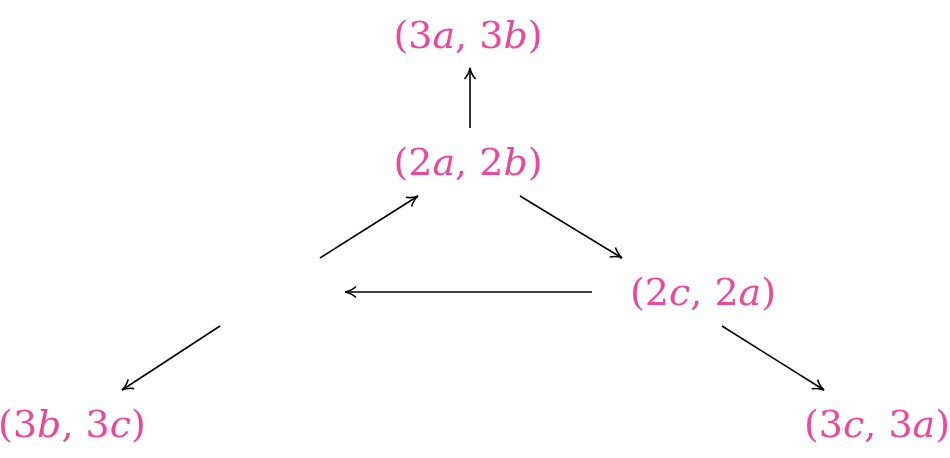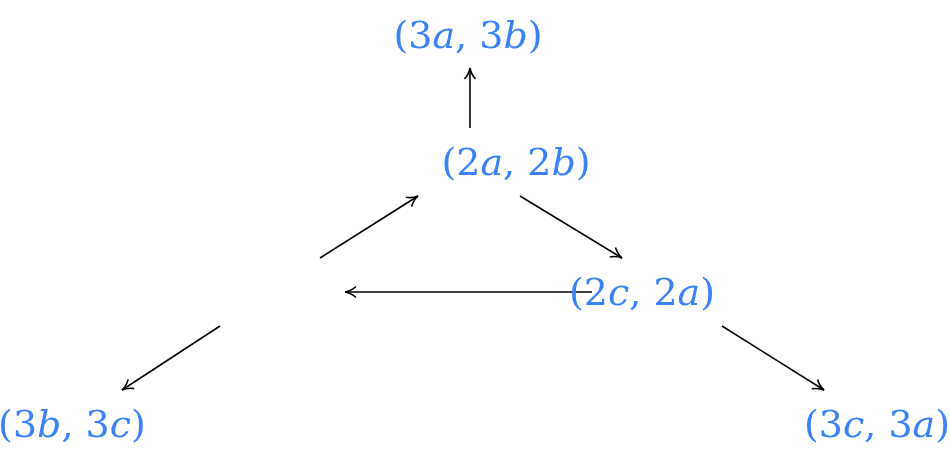--- a/index.html
+++ b/index.html
@@ -3,21 +3,21 @@
 <meta charset="utf-8">
 <style>
   html, body { margin: 0; padding: 0; background: #ffffff; }
   body { width: 950px; height: 458px; position: relative; overflow: hidden; }
   #diagram { position: absolute; left: 0; top: 0; width: 950px; height: 458px; }
   .node {
     position: absolute;
     transform: translate(-50%, -50%);
     font-family: "DejaVu Serif", "Liberation Serif", serif;
     font-size: 38px;
-    color: #3b82f6;
+    color: #ec4899;
     white-space: nowrap;
     line-height: 1;
   }
   .node .v { font-style: italic; }
   svg.edges { position: absolute; left: 0; top: 0; }
   svg.edges line { stroke: #000; stroke-width: 1.6; }
 </style>
 </head>
 <body>
 
@@ -33,26 +33,26 @@
     <line x1="520" y1="196" x2="622" y2="258" marker-end="url(#arrow)"></line>
     <line x1="592" y1="292" x2="345" y2="292" marker-end="url(#arrow)"></line>
     <line x1="220" y1="326" x2="122" y2="390" marker-end="url(#arrow)"></line>
     <line x1="722" y1="326" x2="824" y2="390" marker-end="url(#arrow)"></line>
   </svg>
 
   <div class="node" style="left:468px; top:35px;">
     <span>(3</span><span class="v">a</span><span>, 3</span><span class="v">b</span><span>)</span>
   </div>
 
-  <div class="node" style="left:468px; top:162px;margin-left:48px;">
+  <div class="node" style="left:468px; top:162px;">
     <span>(2</span><span class="v">a</span><span>, 2</span><span class="v">b</span><span>)</span>
   </div>
 
 
-  <div class="node" style="left:642px; top:292px;">
+  <div class="node" style="left:703px; top:292px;">
     <span>(2</span><span class="v">c</span><span>, 2</span><span class="v">a</span><span>)</span>
   </div>
 
   <div class="node" style="left:72px; top:424px;">
     <span>(3</span><span class="v">b</span><span>, 3</span><span class="v">c</span><span>)</span>
   </div>
 
   <div class="node" style="left:877px; top:424px;">
     <span>(3</span><span class="v">c</span><span>, 3</span><span class="v">a</span><span>)</span>
   </div>

